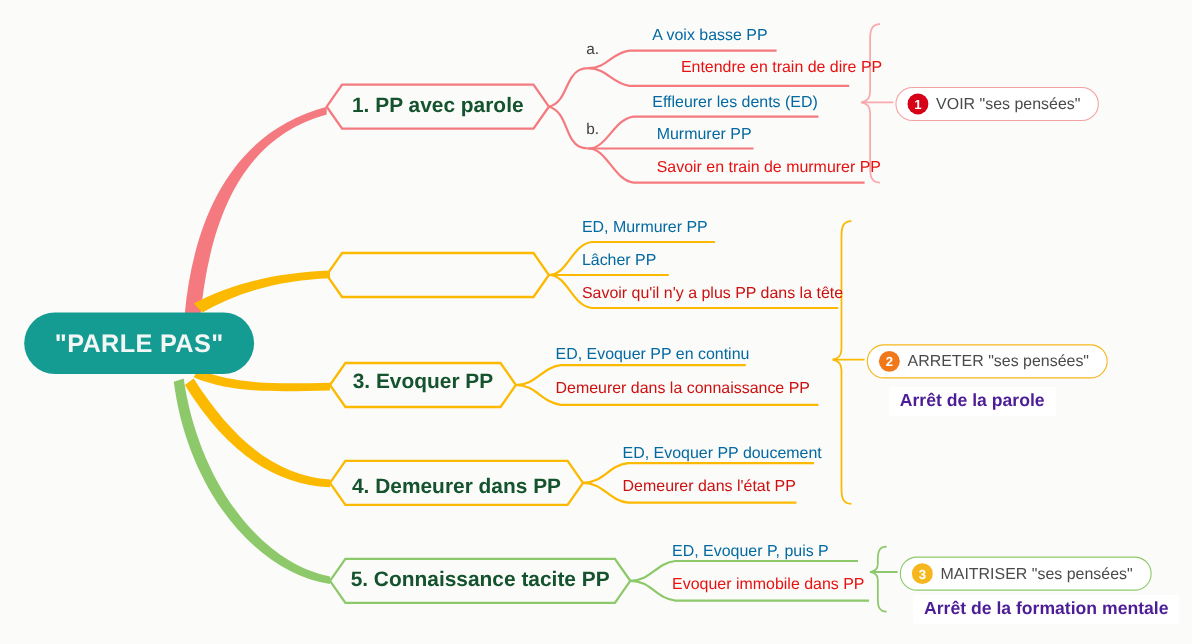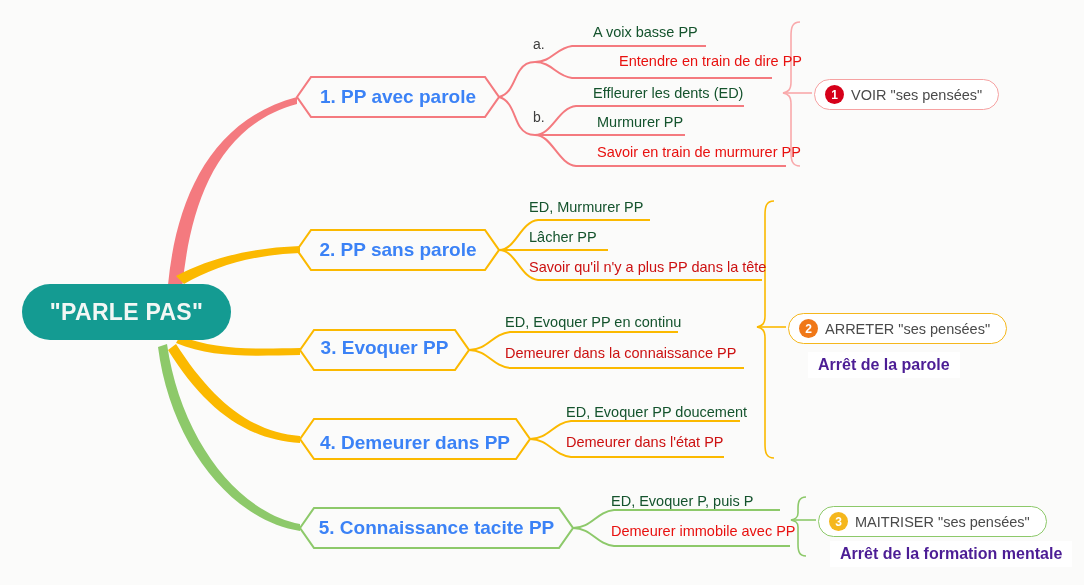--- a/index.html
+++ b/index.html
@@ -50,33 +50,33 @@
   
   .hex-node {
     position: absolute;
     display: flex;
     align-items: center;
     justify-content: center;
   }
   .hex-node .hex-label {
     position: relative;
     z-index: 2;
-    color: #3b82f6;
+    color: #14532d;
     font-size: 19px;
     font-weight: bold;
     white-space: nowrap;
     padding: 0 22px;
   }
 
   
   .leaf {
     position: absolute;
     white-space: nowrap;
     font-size: 14.5px;
-    color: #14532d;
+    color: #0369a1;
     line-height: 1;
   }
   .leaf.red { color: #e8110f; }
   .leaf.darkred { color: #cc1111; }
 
   .sublabel {
     position: absolute;
     white-space: nowrap;
     font-size: 14px;
     color: #3e3e3e;
@@ -207,23 +207,20 @@
 <div class="layer">
 
   <div class="root-node">
     <span>"PARLE PAS"</span>
   </div>
 
   <div class="hex-node" style="left:297px; top:77px; width:202px; height:40px;">
     <span class="hex-label">1. PP avec parole</span>
   </div>
 
-  <div class="hex-node" style="left:297px; top:230px; width:202px; height:40px;">
-    <span class="hex-label">2. PP sans parole</span>
-  </div>
 
   <div class="hex-node" style="left:300px; top:330px; width:169px; height:36px;">
     <span class="hex-label">3. Evoquer PP</span>
   </div>
 
   <div class="hex-node" style="left:300px; top:419px; width:230px; height:48px;">
     <span class="hex-label">4. Demeurer dans PP</span>
   </div>
 
   <div class="hex-node" style="left:300px; top:508px; width:273px; height:40px;">
@@ -244,21 +241,21 @@
   <div class="leaf" style="left:529px; top:230px;">Lâcher PP</div>
   <div class="leaf" style="left:505px; top:315px;">ED, Evoquer PP en continu</div>
 
   <div class="leaf darkred" style="left:529px; top:260px;">Savoir qu'il n'y a plus PP dans la tête</div>
   <div class="leaf" style="left:566px; top:405px;">ED, Evoquer PP doucement</div>
 
   <div class="leaf darkred" style="left:505px; top:346px;">Demeurer dans la connaissance PP</div>
   <div class="leaf darkred" style="left:566px; top:435px;">Demeurer dans l'état PP</div>
 
   <div class="leaf" style="left:611px; top:494px;">ED, Evoquer P, puis P</div>
-  <div class="leaf red" style="left:611px; top:524px;">Demeurer immobile avec PP</div>
+  <div class="leaf red" style="left:611px; top:524px;">Evoquer immobile dans PP</div>
 
   <div class="callout" style="left:814px; top:79px;">
     <span class="badge red">1</span>
     <span>VOIR "ses pensées"</span>
   </div>
 
   <div class="callout amber" style="left:788px; top:313px;">
     <span class="badge orange">2</span>
     <span>ARRETER "ses pensées"</span>
   </div>

